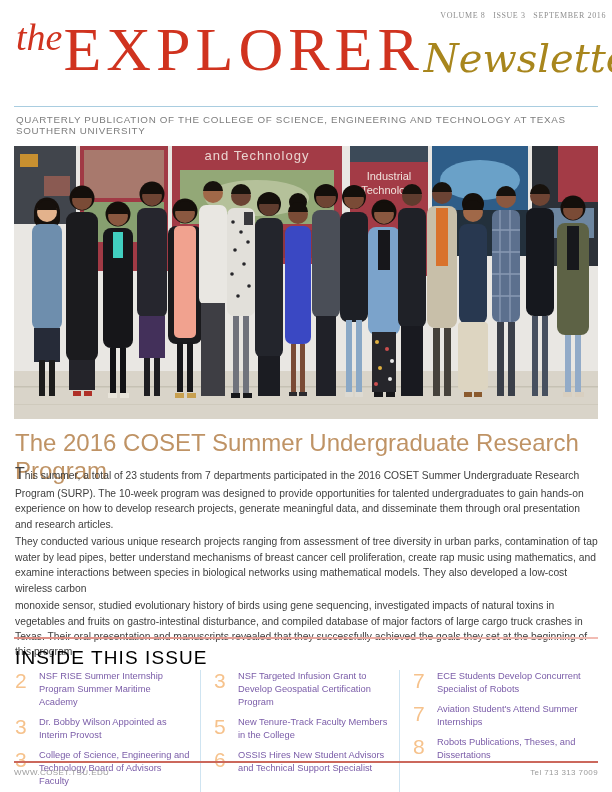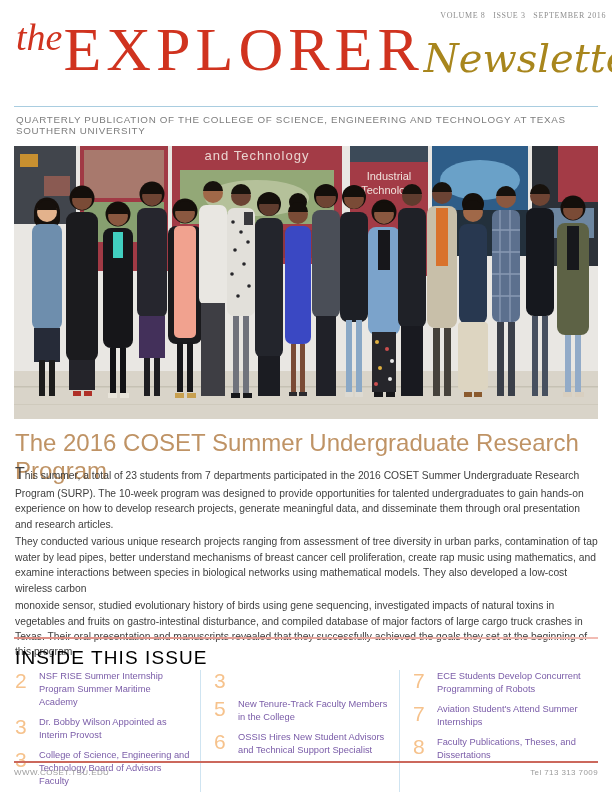--- a/index.html
+++ b/index.html
@@ -355,42 +355,43 @@
         <span class="toc-text">Dr. Bobby Wilson Appointed as Interim Provost</span>
       </div>
       <div class="toc-item">
         <span class="toc-num">3</span>
         <span class="toc-text">College of Science, Engineering and Technology Board of Advisors Faculty</span>
       </div>
     </div>
     <div class="toc-col">
       <div class="toc-item">
         <span class="toc-num">3</span>
+        <span class="toc-text">NSF Targeted Infusion Grant to Develop Geospatial Certification Program</span>
       </div>
       <div class="toc-item">
         <span class="toc-num">5</span>
         <span class="toc-text">New Tenure-Track Faculty Members in the College</span>
       </div>
       <div class="toc-item">
         <span class="toc-num">6</span>
         <span class="toc-text">OSSIS Hires New Student Advisors and Technical Support Specialist</span>
       </div>
     </div>
     <div class="toc-col">
       <div class="toc-item">
         <span class="toc-num">7</span>
-        <span class="toc-text">ECE Students Develop Concurrent Programming of Robots</span>
+        <span class="toc-text">ECE Students Develop Concurrent Specialist of Robots</span>
       </div>
       <div class="toc-item">
         <span class="toc-num">7</span>
         <span class="toc-text">Aviation Student's Attend Summer Internships</span>
       </div>
       <div class="toc-item">
         <span class="toc-num">8</span>
-        <span class="toc-text">Faculty Publications, Theses, and Dissertations</span>
+        <span class="toc-text">Robots Publications, Theses, and Dissertations</span>
       </div>
     </div>
   </div>
 
   <div class="footer-line"></div>
   <div class="footer">
     <span>WWW.COSET.TSU.EDU</span>
     <span>Tel 713 313 7009</span>
   </div>
 

